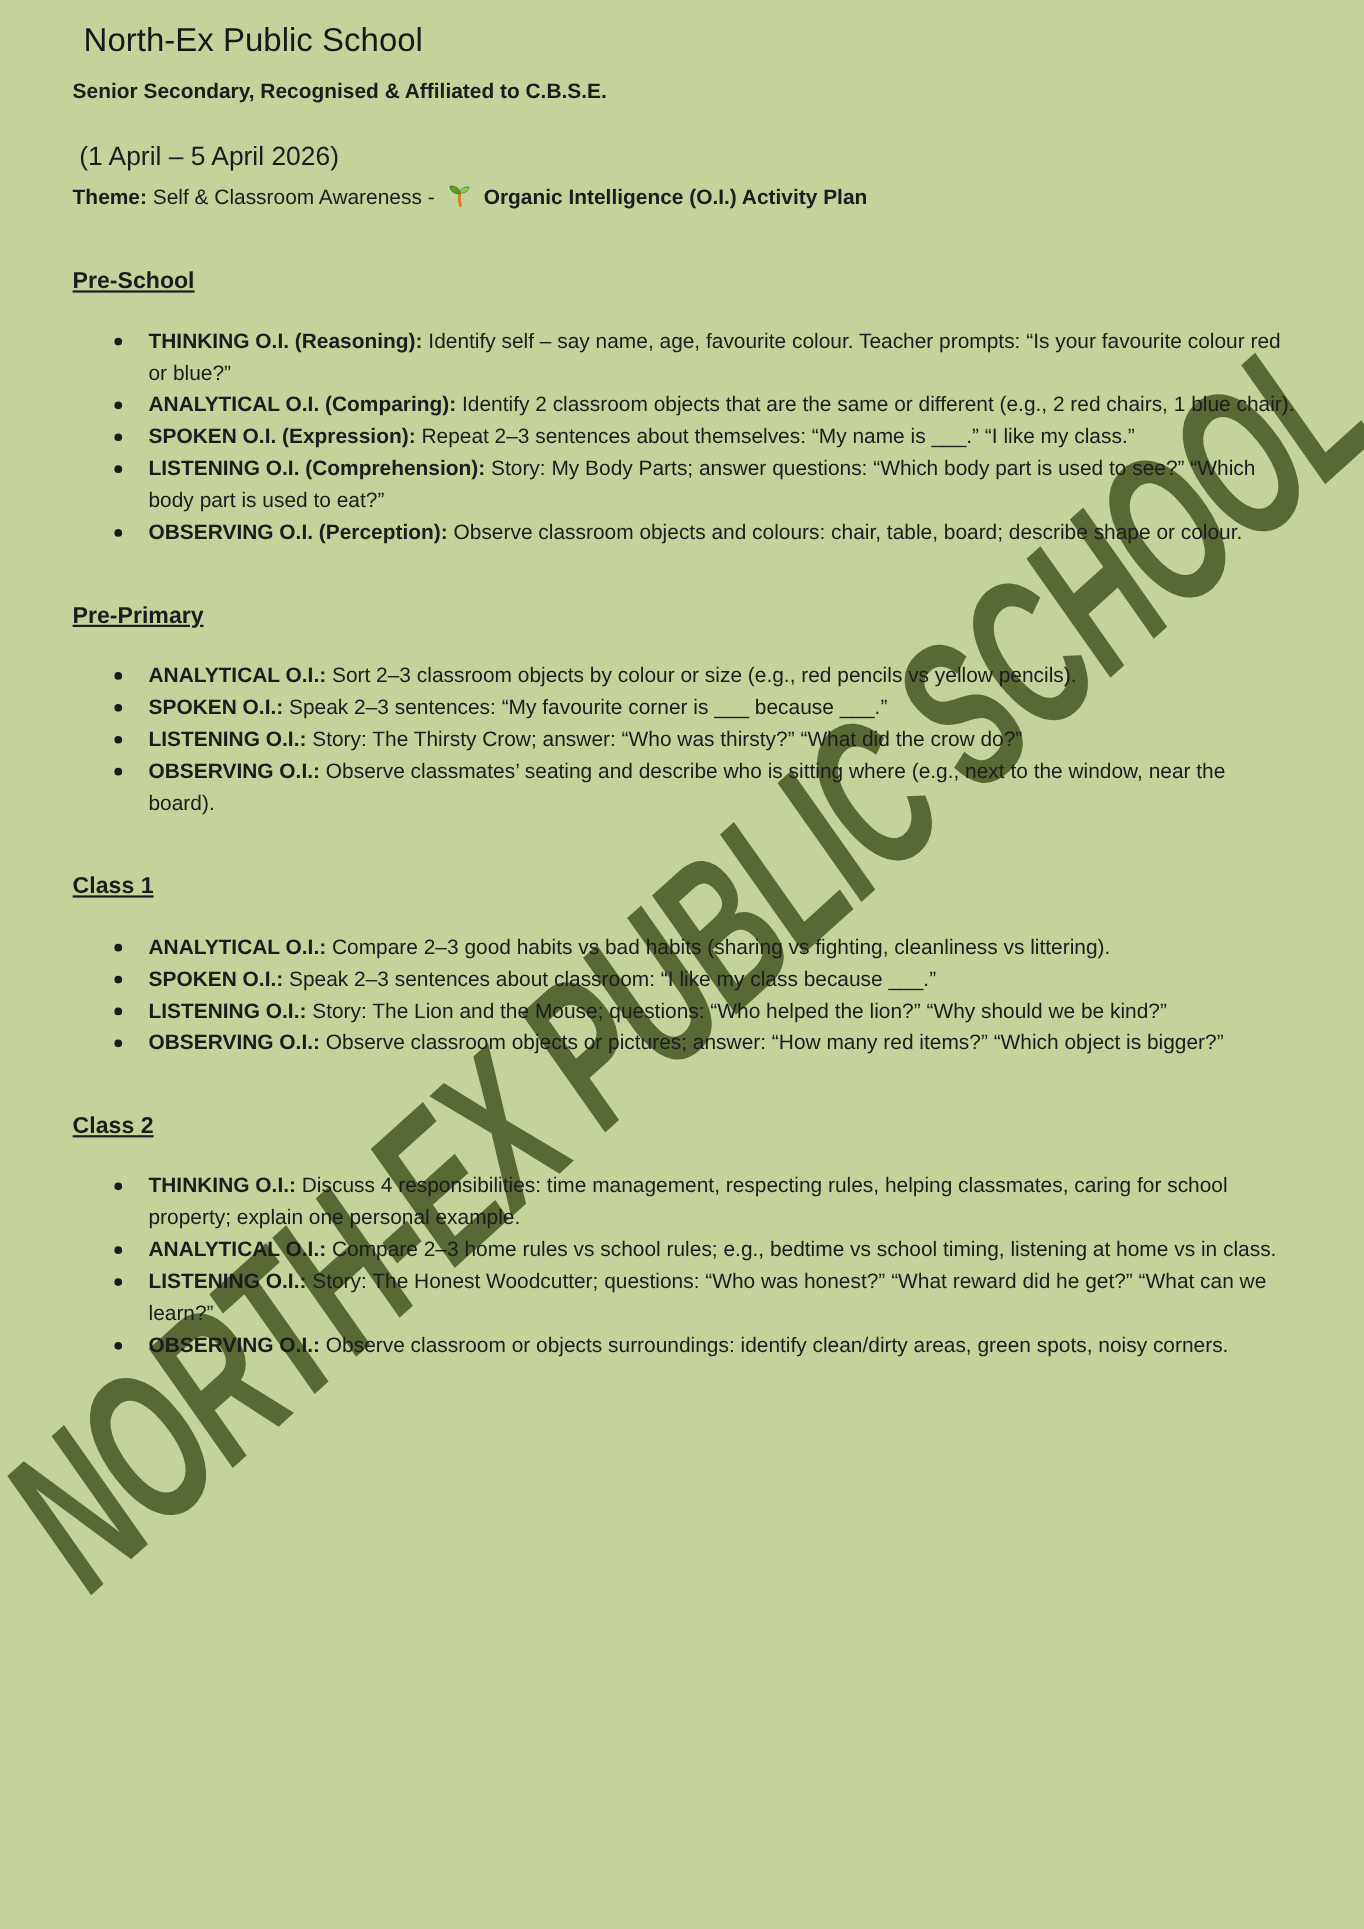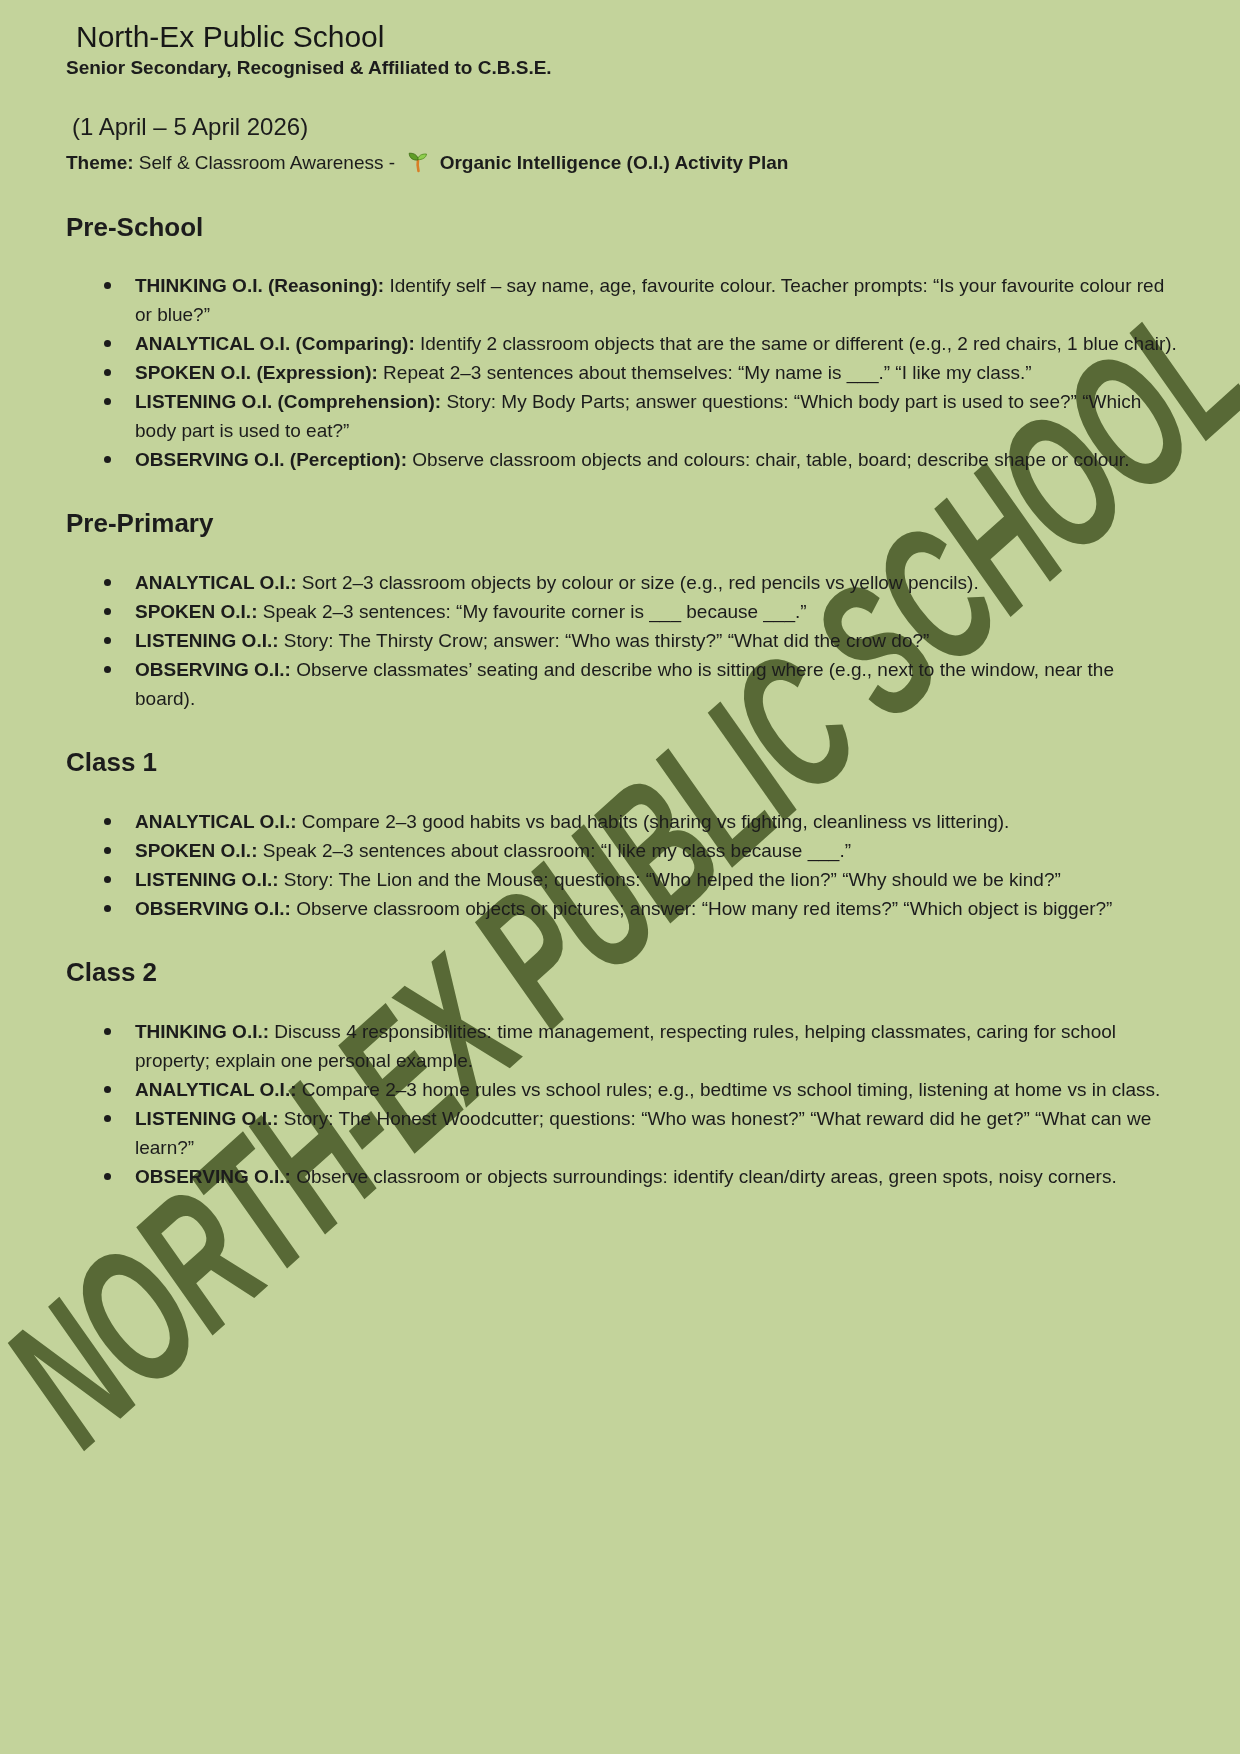--- a/index.html
+++ b/index.html
@@ -39,44 +39,45 @@
     font-size: 30px;
     font-weight: normal;
     line-height: 1.25;
     padding-left: 10px;
     color: #171717;
   }
   .school-subtitle {
     font-size: 19px;
     font-weight: bold;
     line-height: 1.3;
-    margin-top: 0;
+    margin-top: 16px;
   }
   .date-range {
     margin-top: 32px;
     font-size: 24px;
     line-height: 1.25;
     padding-left: 6px;
   }
   .theme-line {
     margin-top: 7px;
     font-size: 19px;
     line-height: 1.5;
   }
   .theme-line .bold { font-weight: bold; }
   .seedling {
     display: inline-block;
     vertical-align: -4px;
     margin: 0 4px 0 6px;
   }
   h2.section-title {
-    font-size: 26px;
+    font-size: 21px;
     font-weight: bold;
-    margin-top: 33px;
+    margin-top: 47px;
     line-height: 1.3;
+    text-decoration: underline;
   }
   ul.activity-list {
     list-style: none;
     margin: 27px 0 0 37px;
     font-size: 19px;
     line-height: 29px;
   }
   ul.activity-list li {
     position: relative;
     padding-left: 32px;

